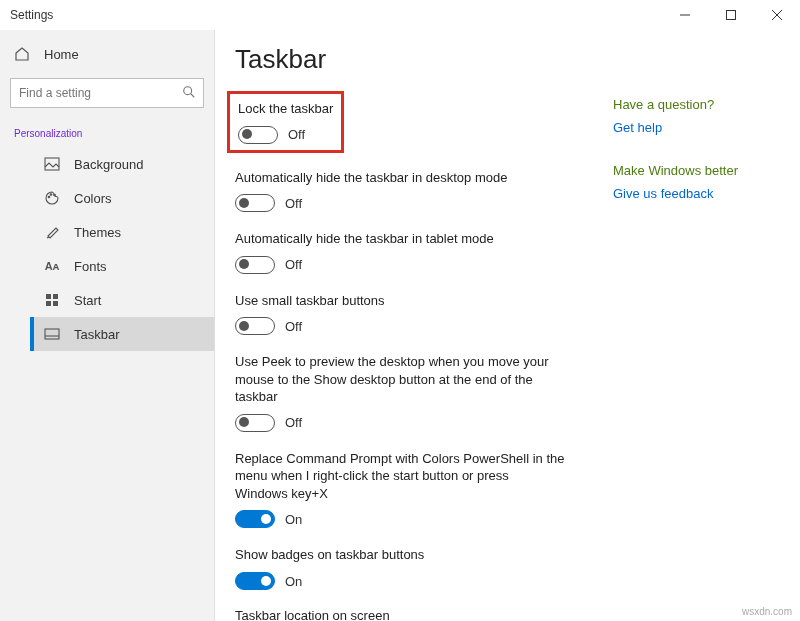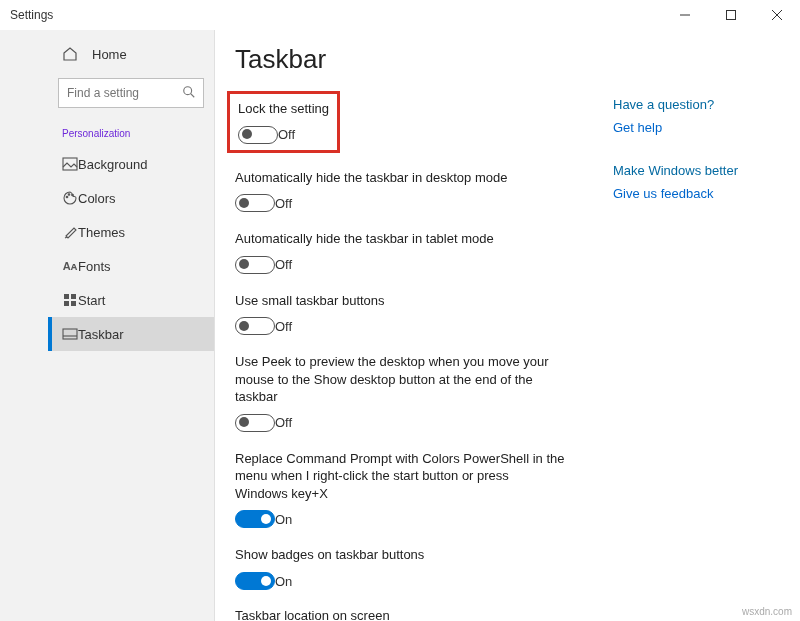--- a/index.html
+++ b/index.html
@@ -3,51 +3,51 @@
   <meta charset="utf-8">
   <style>
     * { box-sizing: border-box; margin: 0; padding: 0; font-family: "Segoe UI", Arial, sans-serif; }
     body { width: 800px; height: 621px; background: #fff; overflow: hidden; position: relative; }
     .titlebar { height: 30px; display: flex; align-items: center; padding-left: 10px; font-size: 12px; color: #333; }
     .titlebar-title { flex: 1; }
     .winbtns { display: flex; }
     .winbtn { width: 46px; height: 30px; display: flex; align-items: center; justify-content: center; font-size: 11px; color: #333; cursor: default; }
     .winbtn svg { width: 10px; height: 10px; stroke: #333; stroke-width: 1; fill: none; }
     .main { display: flex; height: 591px; }
-    .sidebar { width: 215px; background: #f2f2f2; border-right: 1px solid #e0e0e0; padding-top: 8px; padding-left: 48px; }
+    .sidebar { width: 215px; background: #f2f2f2; border-right: 1px solid #e0e0e0; padding-top: 8px; }
     .home-row { display: flex; align-items: center; padding: 8px 14px; gap: 14px; font-size: 13px; color: #333; }
     .home-row .icon { width: 16px; height: 16px; display: flex; align-items: center; justify-content: center; }
     .search-wrap { margin: 8px 10px; position: relative; }
     .search-input { width: 100%; height: 30px; border: 1px solid #bfbfbf; background: #fff; padding: 0 28px 0 8px; font-size: 12px; color: #666; }
     .search-icon { position: absolute; right: 8px; top: 7px; width: 14px; height: 14px; }
     .category { font-size: 10px; font-weight: 400; color: #6d28d9; padding: 12px 14px 8px; }
-    .nav-item { display: flex; align-items: center; padding: 9px 14px; font-size: 13px; color: #333; cursor: default; }
+    .nav-item { display: flex; align-items: center; gap: 14px; padding: 9px 14px; font-size: 13px; color: #333; cursor: default; margin-left: 30px; }
     .nav-item .icon { width: 16px; height: 16px; display: flex; align-items: center; justify-content: center; }
     .nav-item.selected { background: #d8d8d8; position: relative; }
     .nav-item.selected::before { content: ""; position: absolute; left: 0; top: 0; bottom: 0; width: 4px; background: #0078d4; }
     .content { flex: 1; padding: 14px 0 0 20px; position: relative; overflow: hidden; }
     .page-title { font-size: 26px; font-weight: 400; color: #222; margin-bottom: 22px; }
     .content-inner { display: flex; gap: 48px; }
     .settings-col { width: 330px; }
     .side-col { width: 150px; padding-top: 0; }
     .setting { margin-bottom: 18px; }
     .setting-label { font-size: 13px; color: #222; margin-bottom: 8px; line-height: 1.35; }
-    .toggle-row { display: flex; align-items: center; gap: 0; }
+    .toggle-row { display: flex; align-items: center; gap: 10px; }
     .toggle { width: 40px; height: 18px; border-radius: 9px; position: relative; display: inline-block; }
     .toggle.off { border: 1.5px solid #555; background: #fff; }
     .toggle.off::after { content: ""; position: absolute; left: 3px; top: 2.5px; width: 10px; height: 10px; border-radius: 50%; background: #555; }
     .toggle.on { background: #0078d4; border: 1.5px solid #0078d4; }
     .toggle.on::after { content: ""; position: absolute; right: 3px; top: 2.5px; width: 10px; height: 10px; border-radius: 50%; background: #fff; }
     .toggle-state { font-size: 13px; color: #333; }
     .highlight { border: 3px solid #d93025; padding: 6px 8px; margin: -6px -8px 16px -8px; width: fit-content; }
     .highlight .setting { margin-bottom: 0; }
     .dropdown-wrap { margin-bottom: 18px; }
     .dropdown-label { font-size: 13px; color: #222; margin-bottom: 6px; }
     .link { color: #0066cc; font-size: 13px; cursor: default; margin-bottom: 14px; display: block; }
-    .side-heading { font-size: 13px; color: #0369a1; margin-bottom: 8px; }
+    .side-heading { font-size: 13px; color: #4d7c0f; margin-bottom: 8px; }
     .side-block { margin-bottom: 28px; }
     .watermark { position: absolute; bottom: 4px; right: 8px; font-size: 10px; color: #aaa; }
   </style>
 </head>
 <body>
 
 <div class="titlebar">
   <span class="titlebar-title">Settings</span>
   <div class="winbtns">
     <div class="winbtn">
@@ -146,21 +146,21 @@
   </div>
 
   <div class="content">
     <div class="page-title">Taskbar</div>
     <div class="content-inner">
 
       <div class="settings-col">
 
         <div class="highlight">
           <div class="setting">
-            <div class="setting-label">Lock the setting</div>
+            <div class="setting-label">Lock the taskbar</div>
             <div class="toggle-row">
               <span class="toggle off"></span>
               <span class="toggle-state">Off</span>
             </div>
           </div>
         </div>
 
         <div class="setting">
           <div class="setting-label">Automatically hide the taskbar in desktop mode</div>
           <div class="toggle-row">

